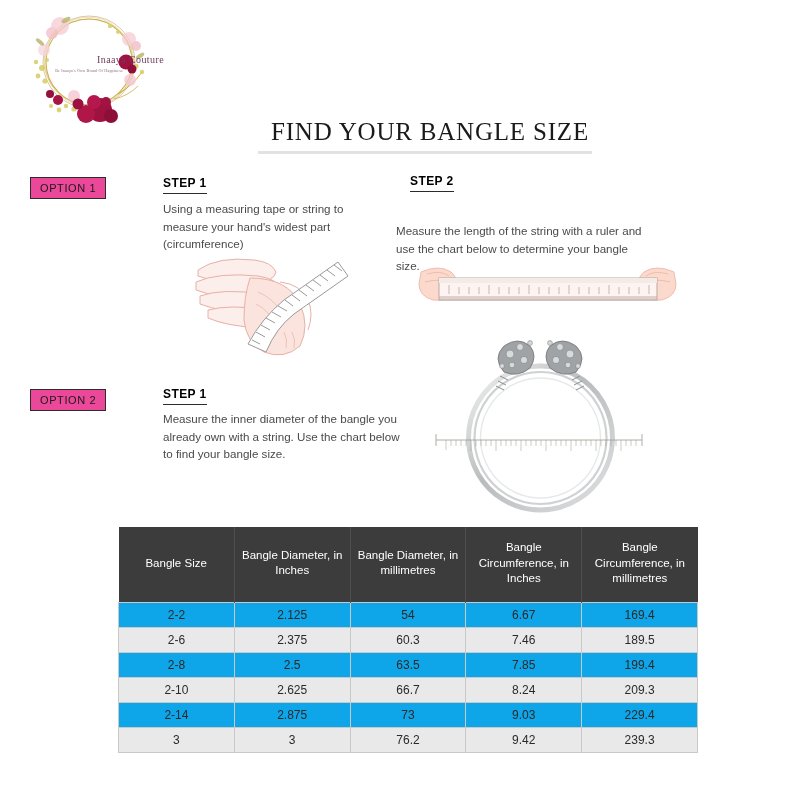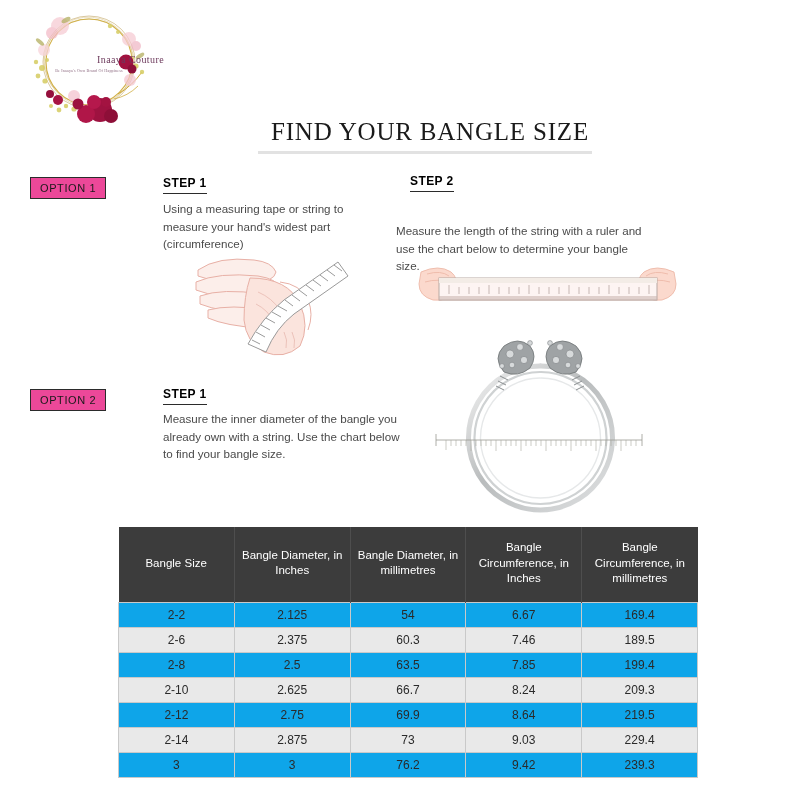--- a/index.html
+++ b/index.html
@@ -399,27 +399,20 @@
       <td>199.4</td>
     </tr>
     <tr>
       <td>2-10</td>
       <td>2.625</td>
       <td>66.7</td>
       <td>8.24</td>
       <td>209.3</td>
     </tr>
     <tr>
-      <td>2-12</td>
-      <td>2.75</td>
-      <td>69.9</td>
-      <td>8.64</td>
-      <td>219.5</td>
-    </tr>
-    <tr>
       <td>2-14</td>
       <td>2.875</td>
       <td>73</td>
       <td>9.03</td>
       <td>229.4</td>
     </tr>
     <tr>
       <td>3</td>
       <td>3</td>
       <td>76.2</td>

